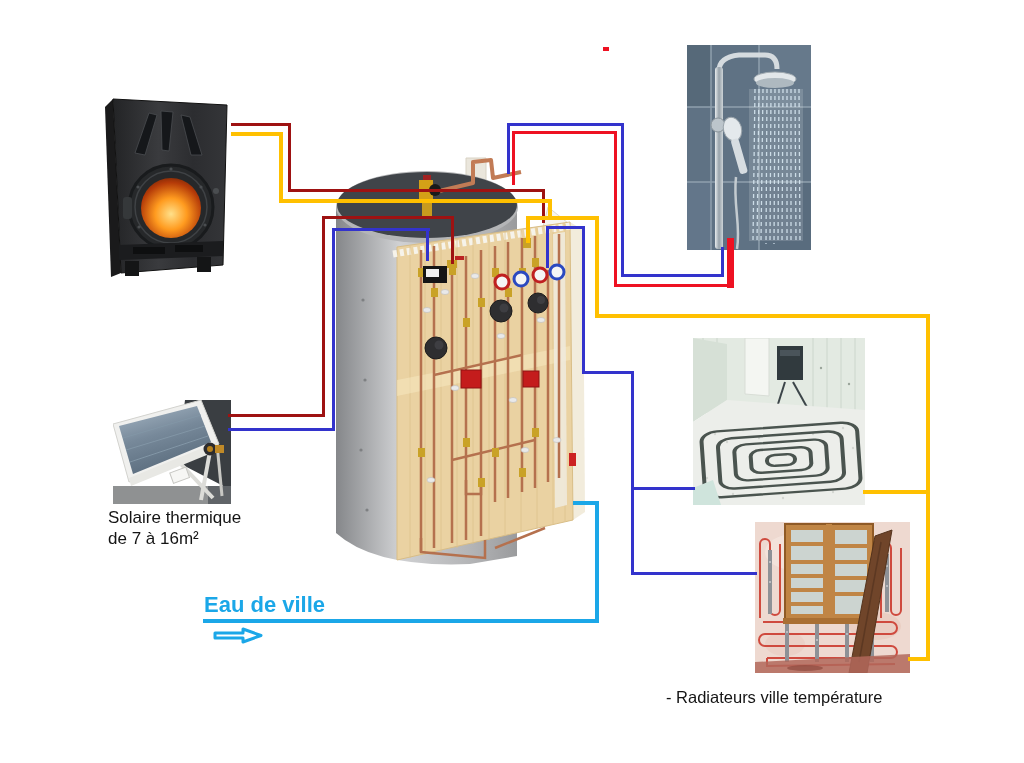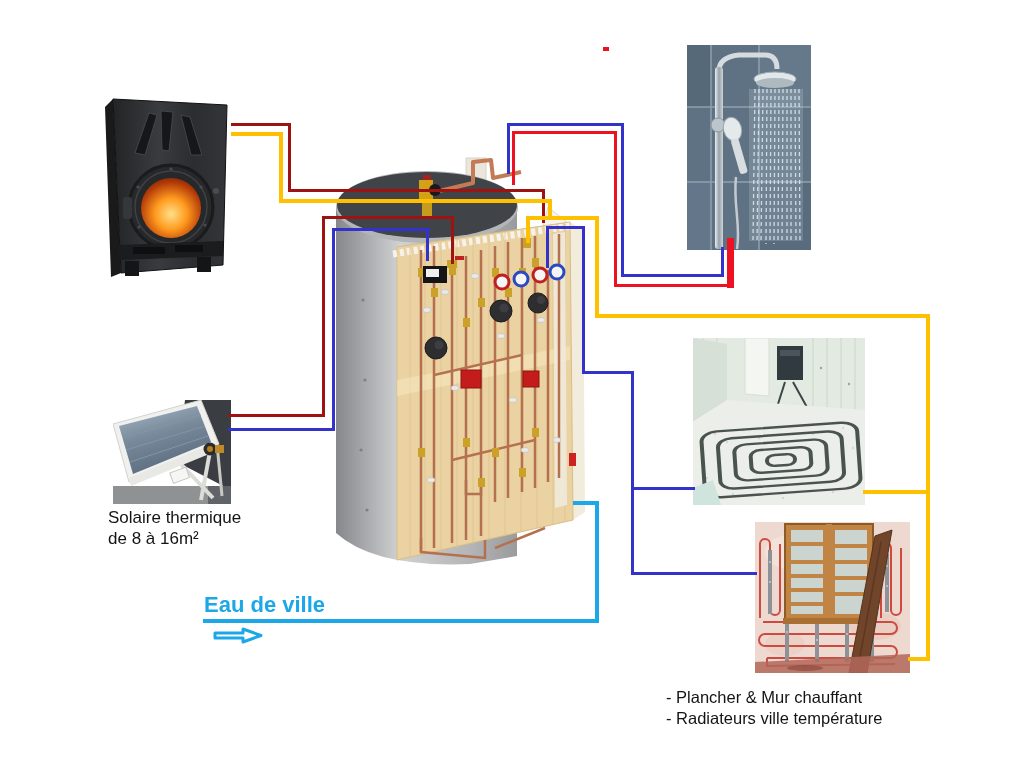--- a/index.html
+++ b/index.html
@@ -355,31 +355,30 @@
       </g>
       <polygon points="120,14 137,8 112,151 94,151" fill="#70452a" stroke="#54331d"></polygon>
       <line x1="126" y1="20" x2="104" y2="140" stroke="#5c3822" stroke-width="1.5"></line>
       <polygon points="0,140 155,132 155,151 0,151" fill="#b2675a" opacity="0.85"></polygon>
       <ellipse cx="50" cy="146" rx="18" ry="3" fill="#8f4a3e" opacity="0.7"></ellipse>
     </svg>
   </div>
 
   <div class="label" id="solar-label">
     <div>Solaire thermique</div>
-    <div>de 8 à 16m²</div>
+    <div>de 7 à 16m²</div>
   </div>
 
   <div class="label" id="city-water-label" style="color: rgb(27, 167, 232);">Eau de ville</div>
 
   <svg id="city-water-arrow" width="52" height="17" viewBox="0 0 52 17">
     <polygon points="2,6 30,6 30,2 48,8.5 30,15 30,11 2,11" fill="#ffffff" stroke="#1ba7e8" stroke-width="3" stroke-linejoin="round"></polygon>
   </svg>
 
   <div class="label" id="emitters-label">
-    <div>- Plancher &amp; Mur chauffant</div>
     <div>- Radiateurs ville température</div>
   </div>
 
   <div id="pipes">
       <div class="pipe" style="left: 231px; top: 123px; width: 60px; height: 3px; background: rgb(158, 18, 18);"></div>
       <div class="pipe" style="left: 288px; top: 123px; width: 3px; height: 69px; background: rgb(158, 18, 18);"></div>
       <div class="pipe" style="left: 288px; top: 189px; width: 257px; height: 3px; background: rgb(158, 18, 18);"></div>
       <div class="pipe" style="left: 542px; top: 189px; width: 3px; height: 34px; background: rgb(158, 18, 18);"></div>
       <div class="pipe" style="left: 231px; top: 132px; width: 52px; height: 4px; background: rgb(255, 192, 0);"></div>
       <div class="pipe" style="left: 279px; top: 132px; width: 4px; height: 71px; background: rgb(255, 192, 0);"></div>

